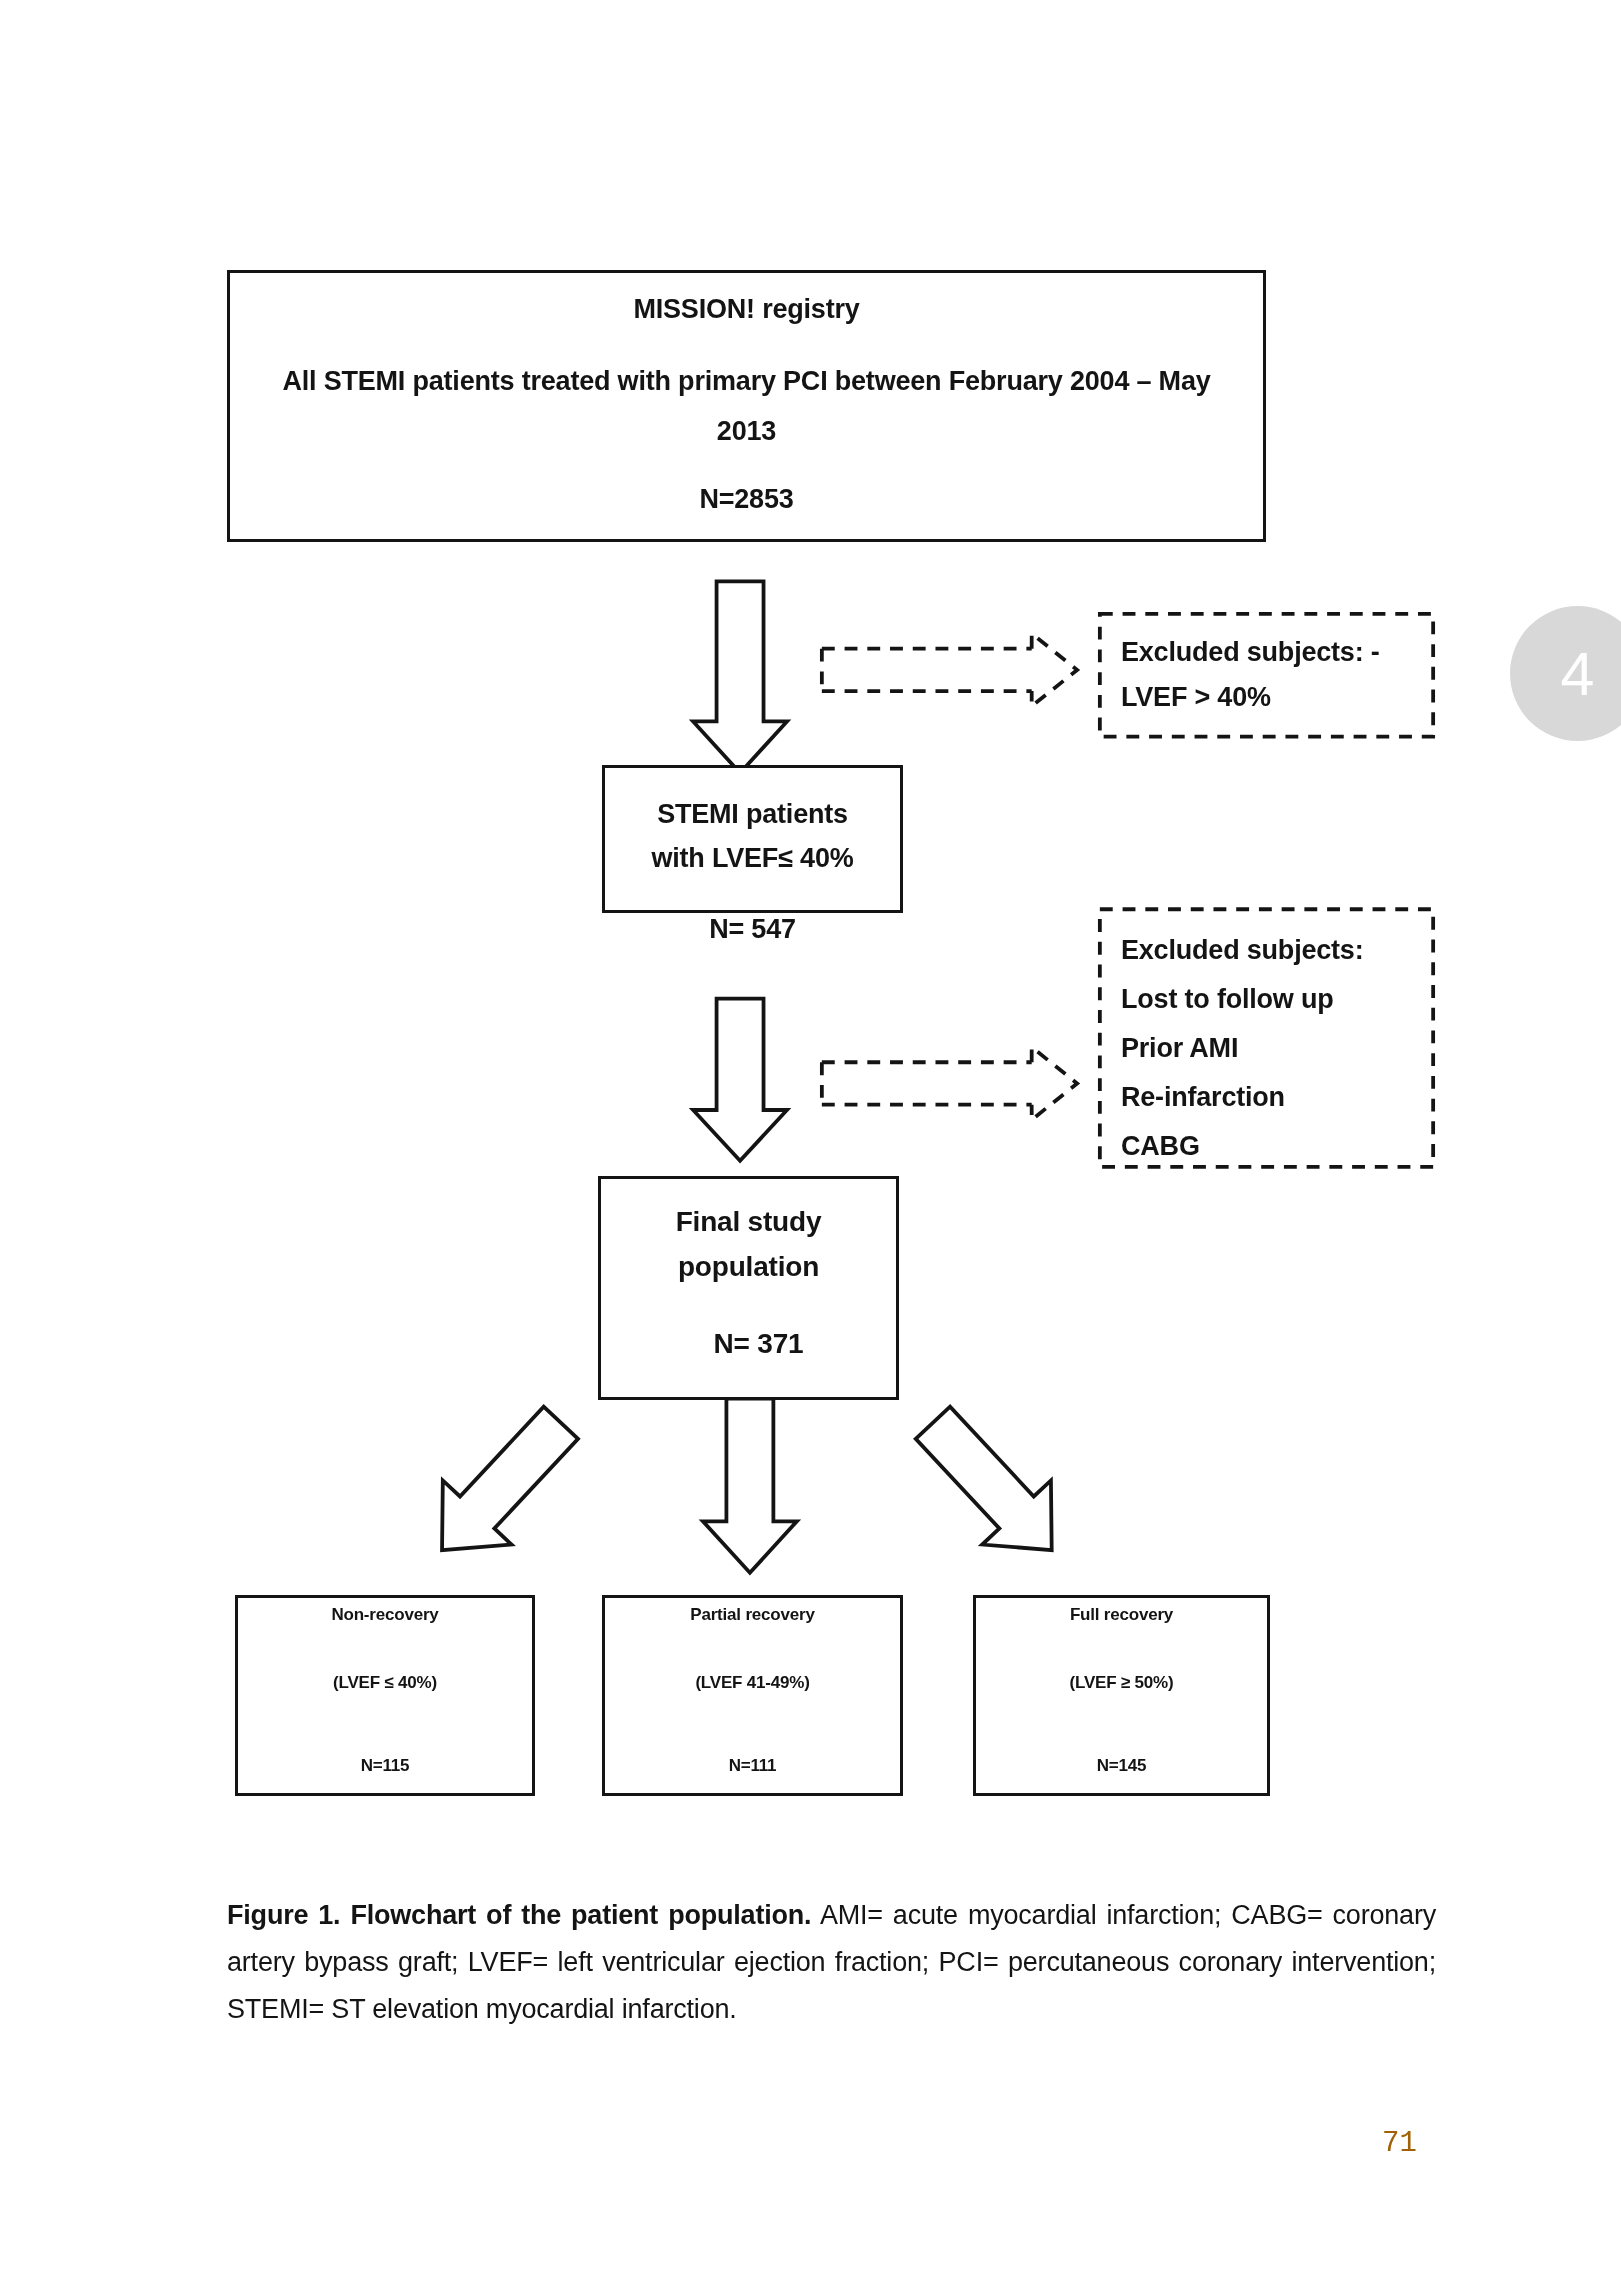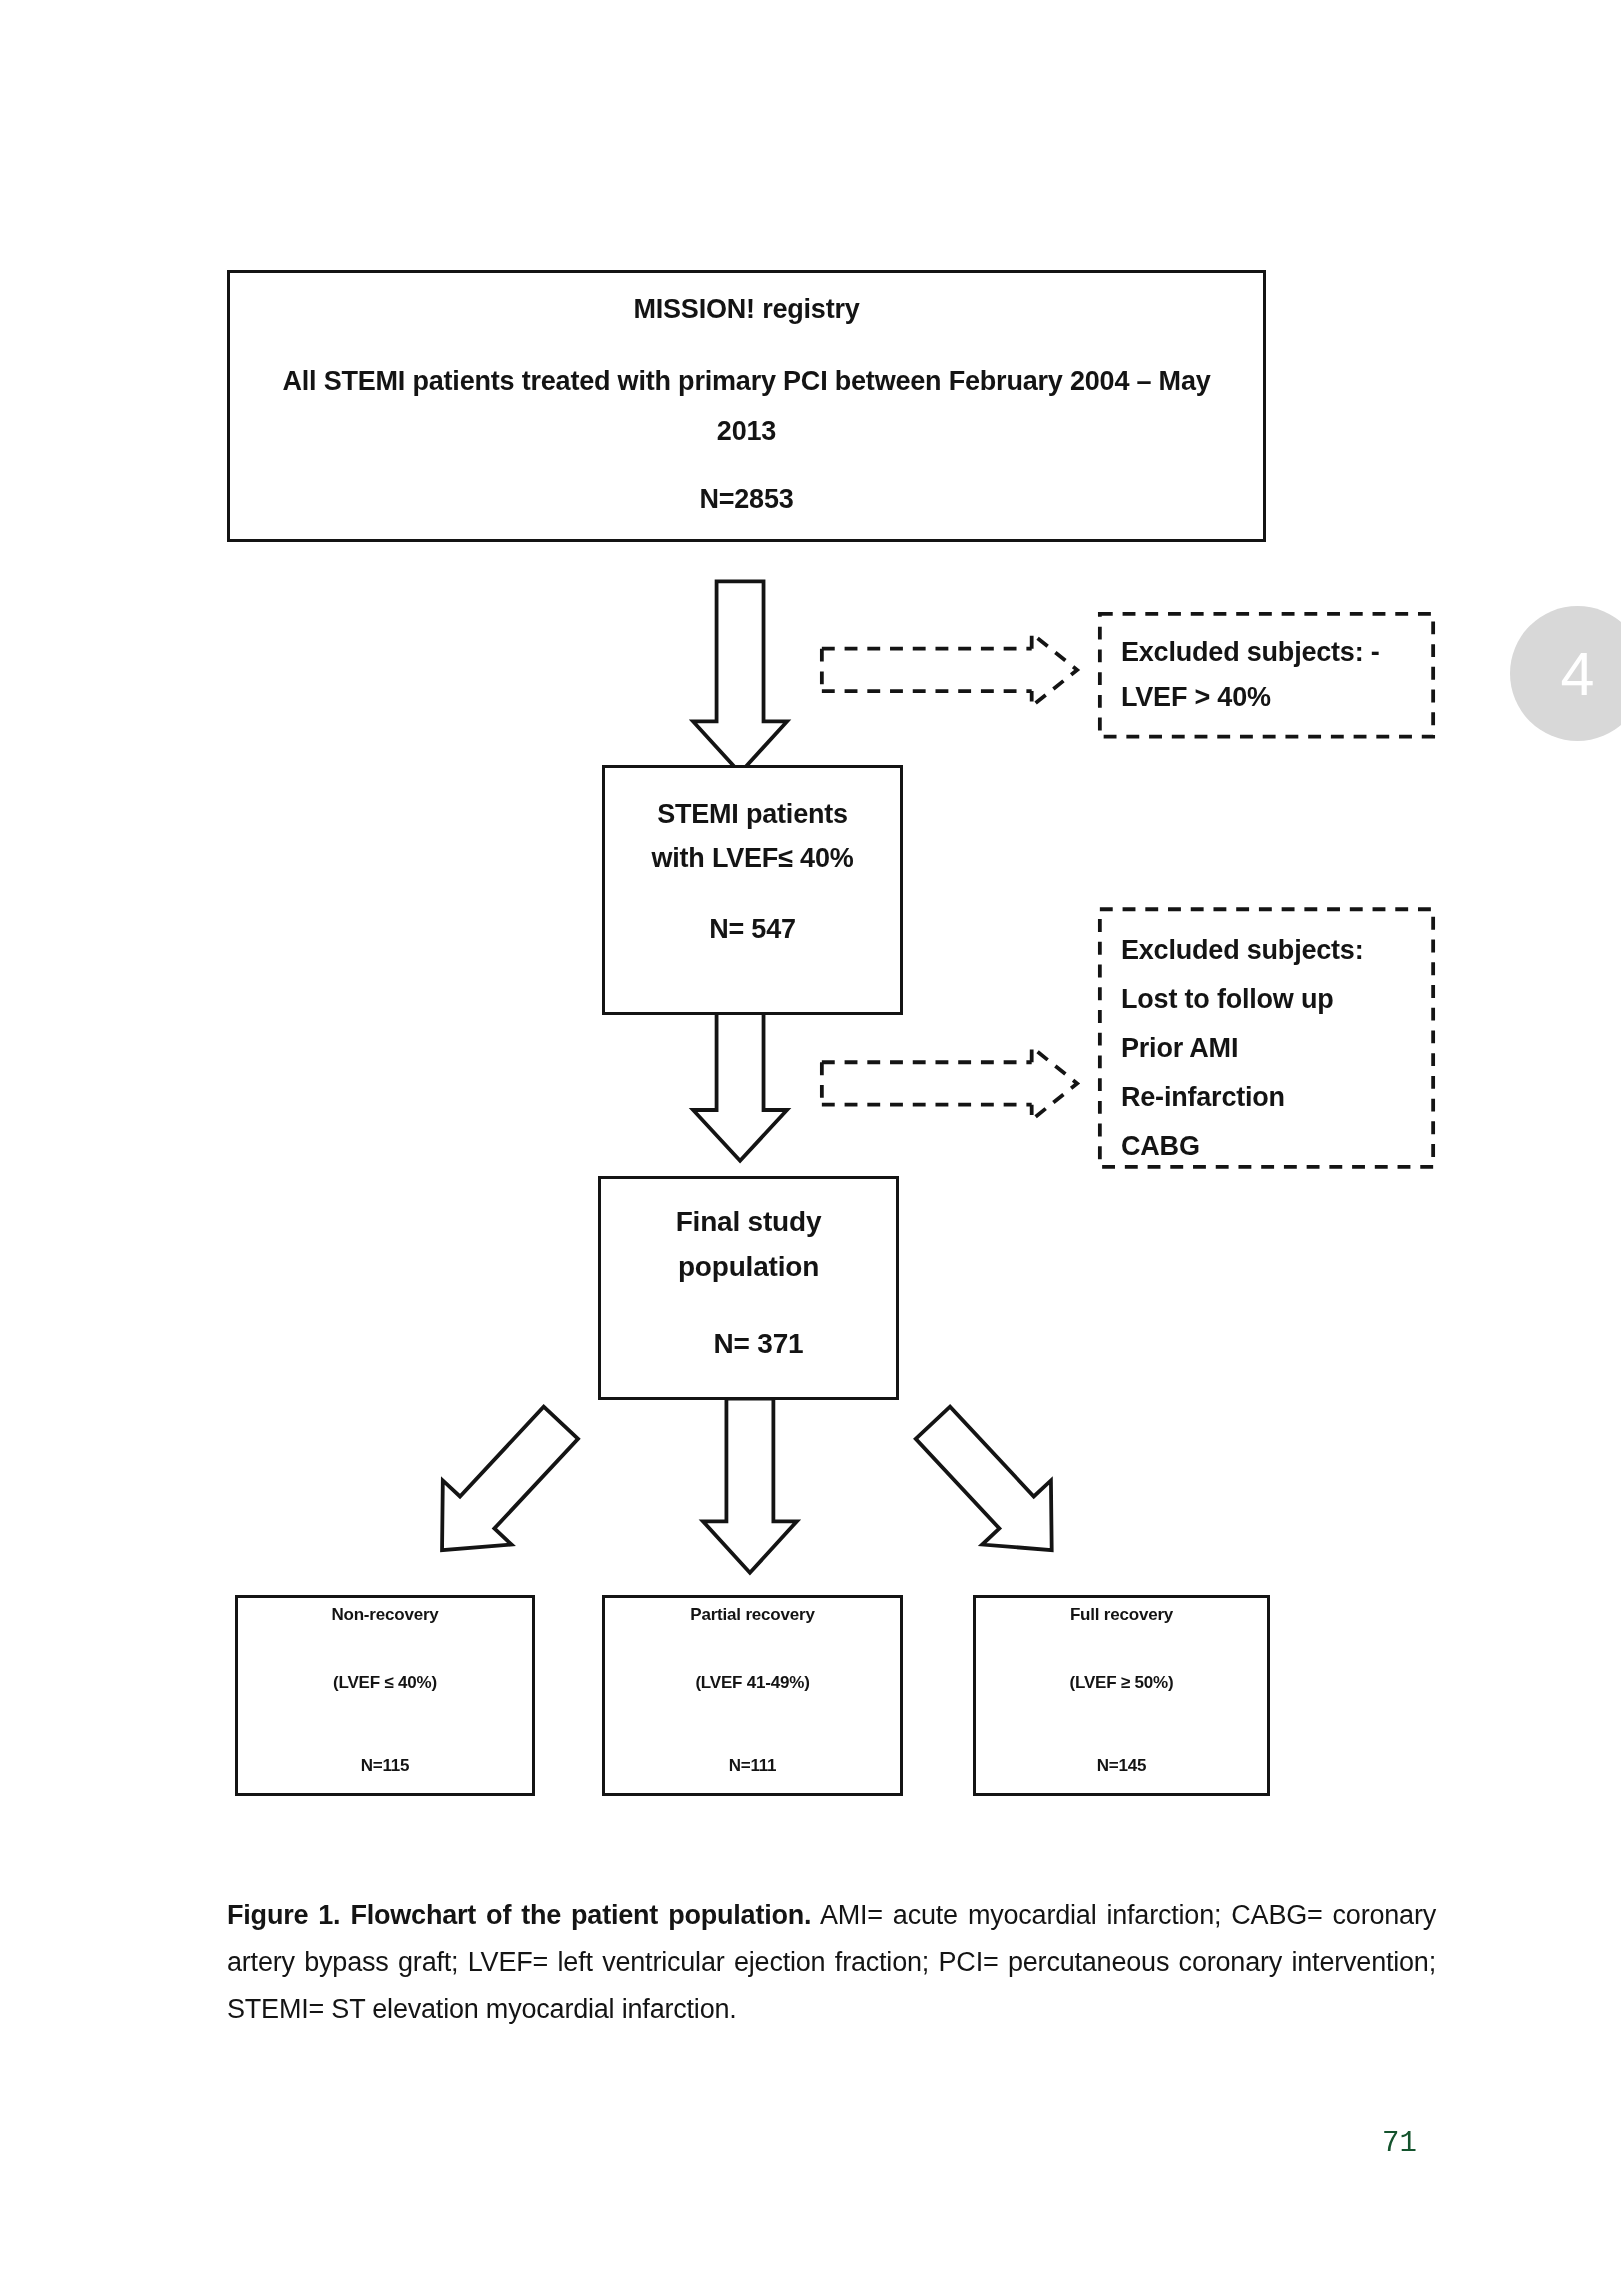--- a/index.html
+++ b/index.html
@@ -14,21 +14,21 @@
     border:3.8px solid #141414; text-align:center; font-weight:bold;
     letter-spacing:-0.2px;
   }
   .box p { margin:0; }
 
   #top-box { left:227px; top:270px; width:1039px; height:272px; padding-top:19.7px; font-size:27px; }
   #top-box .title    { line-height:33px; }
   #top-box .subtitle { margin:30px 24px 0; line-height:50px; }
   #top-box .nvalue   { margin-top:21px; line-height:45px; }
 
-  #stemi-box { left:602px; top:765px; width:301px; height:250px; padding-top:24px; font-size:27px; line-height:44px; }
+  #stemi-box { left:602px; top:765px; width:301px; height:148px; padding-top:24px; font-size:27px; line-height:44px; }
   #stemi-box .nvalue { margin-top:27px; }
 
   #final-box { left:598px; top:1176px; width:301px; height:224px; padding-top:19.7px; font-size:28px; line-height:45px; }
   #final-box .nvalue { margin-top:32px;margin-left:20px; }
 
   .outcome-box { top:1595px; height:201px; font-size:17px; line-height:33px; }
   .outcome-box .criteria { margin-top:35px; }
   .outcome-box .nvalue   { margin-top:50px; }
   #outcome-0 { left:235px;  width:300px; }
   #outcome-1 { left:602px;  width:301px; }
@@ -48,21 +48,21 @@
 
   #badge {
     position:absolute; left:1510px; top:606px; width:135px; height:135px;
     border-radius:50%; background:#d8d8d8; color:#ffffff;
     display:flex; align-items:center; justify-content:center;
     font-size:61px; font-weight:normal;
   }
 
   #pageno {
     position:absolute; left:1382px; top:2127px;
-    font-family:"Liberation Mono", monospace; font-size:29px; color:#14532d;
+    font-family:"Liberation Mono", monospace; font-size:29px; color:#a16207;
   }
 </style>
 </head>
 <body>
 
 <div id="page">
 
   <svg id="shapes" width="1621" height="2273" viewBox="0 0 2140 3000" xmlns="http://www.w3.org/2000/svg">
     <g fill="#ffffff" stroke="#141414" stroke-width="5" stroke-linejoin="miter">
       <polygon points="-31,-127 31,-127 31,58 62,58 0,126 -62,58 -31,58" transform="translate(977,894)"></polygon>

